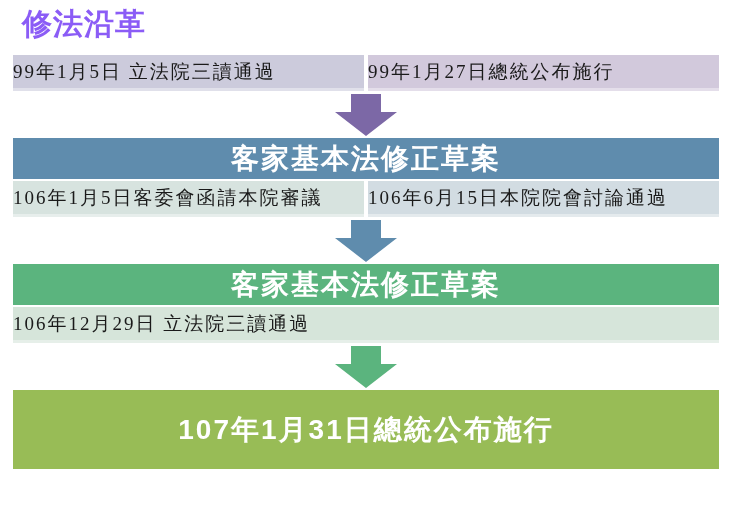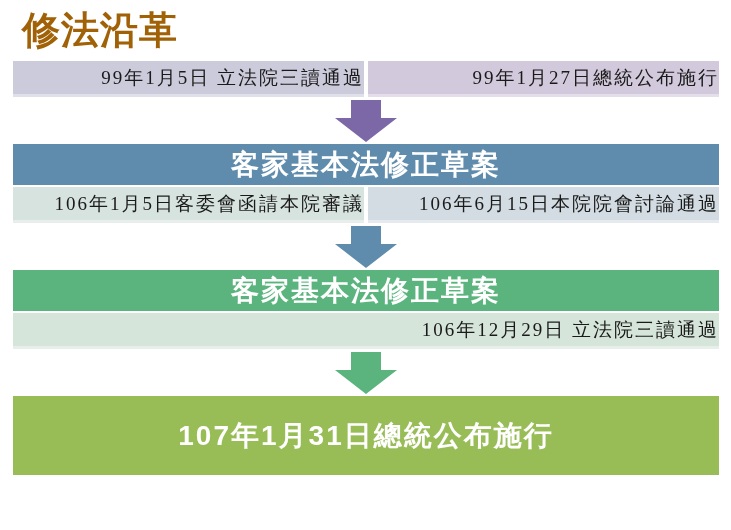--- a/index.html
+++ b/index.html
@@ -2,36 +2,36 @@
 <html><head>
 <meta charset="utf-8">
 <style>
   html, body { margin:0; padding:0; background:#ffffff; }
   body {
     width:731px; height:530px; overflow:hidden;
     font-family:"Liberation Sans","DejaVu Sans",sans-serif;
   }
   .slide { position:relative; width:731px; height:530px; background:#ffffff; }
   .title {
-    margin:10px 0 0 22px; font-size:38px; line-height:40px;
-    font-weight:bold; color:#a16207; letter-spacing:1px;
+    margin:4px 0 0 22px; font-size:30px; line-height:40px;
+    font-weight:bold; color:#8b5cf6; letter-spacing:1px;
   }
   .stage { margin:0 12px 0 13px; }
   .stage1 { margin-top:11px; }
   .band {
     height:41px; line-height:41px; text-align:center;
     color:#ffffff; font-weight:bold; font-size:28px; letter-spacing:2px;
   }
   .subrow { display:flex; gap:4px; margin-top:2px; }
   .cell {
-    flex:1; height:36px; line-height:33px; text-align:right;
+    flex:1; height:36px; line-height:33px; text-align:left;
     font-family:"Liberation Serif","DejaVu Serif",serif;
     font-size:19px; color:#1a1a1a; letter-spacing:2px;
     box-shadow: inset 0 -3px 0 rgba(255,255,255,0.4);
-    white-space:nowrap; overflow:hidden;padding-left:32px;
+    white-space:nowrap; overflow:hidden;
   }
   .arrow-wrap { text-align:center; height:42px; margin:3px 0 2px 0; }
   .arrow-wrap svg { display:block; margin:0 auto; }
   .result-band {
     margin:1px 12px 0 13px; height:79px; line-height:79px;
     text-align:center; color:#ffffff; font-weight:bold;
     font-size:28px; letter-spacing:2px;
   }
 </style>
 </head>

